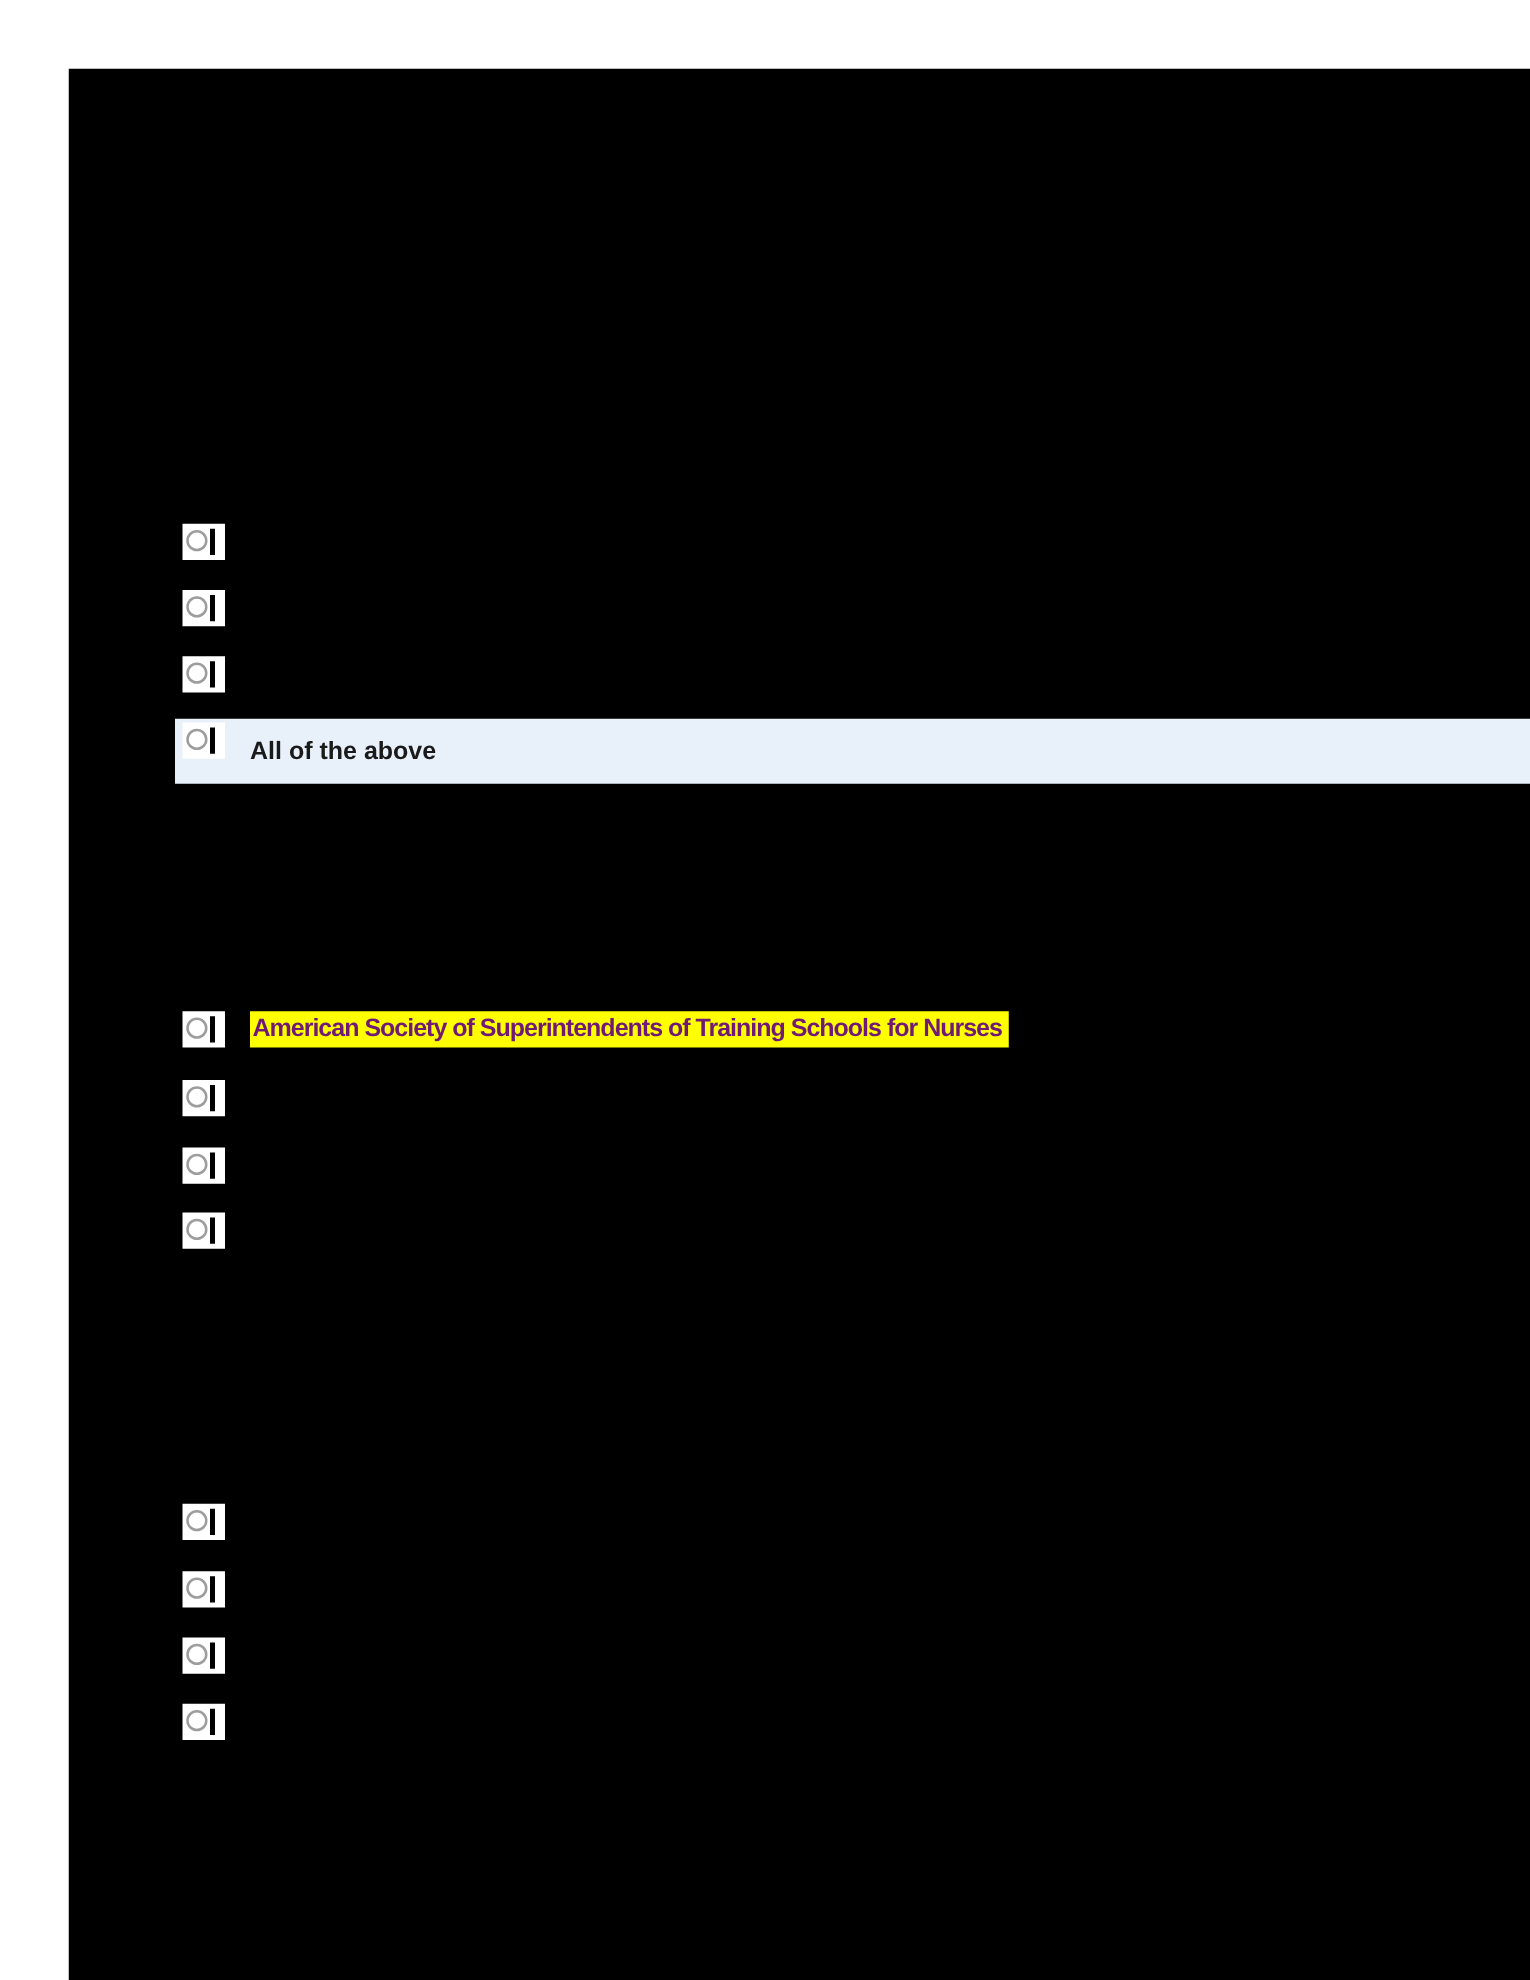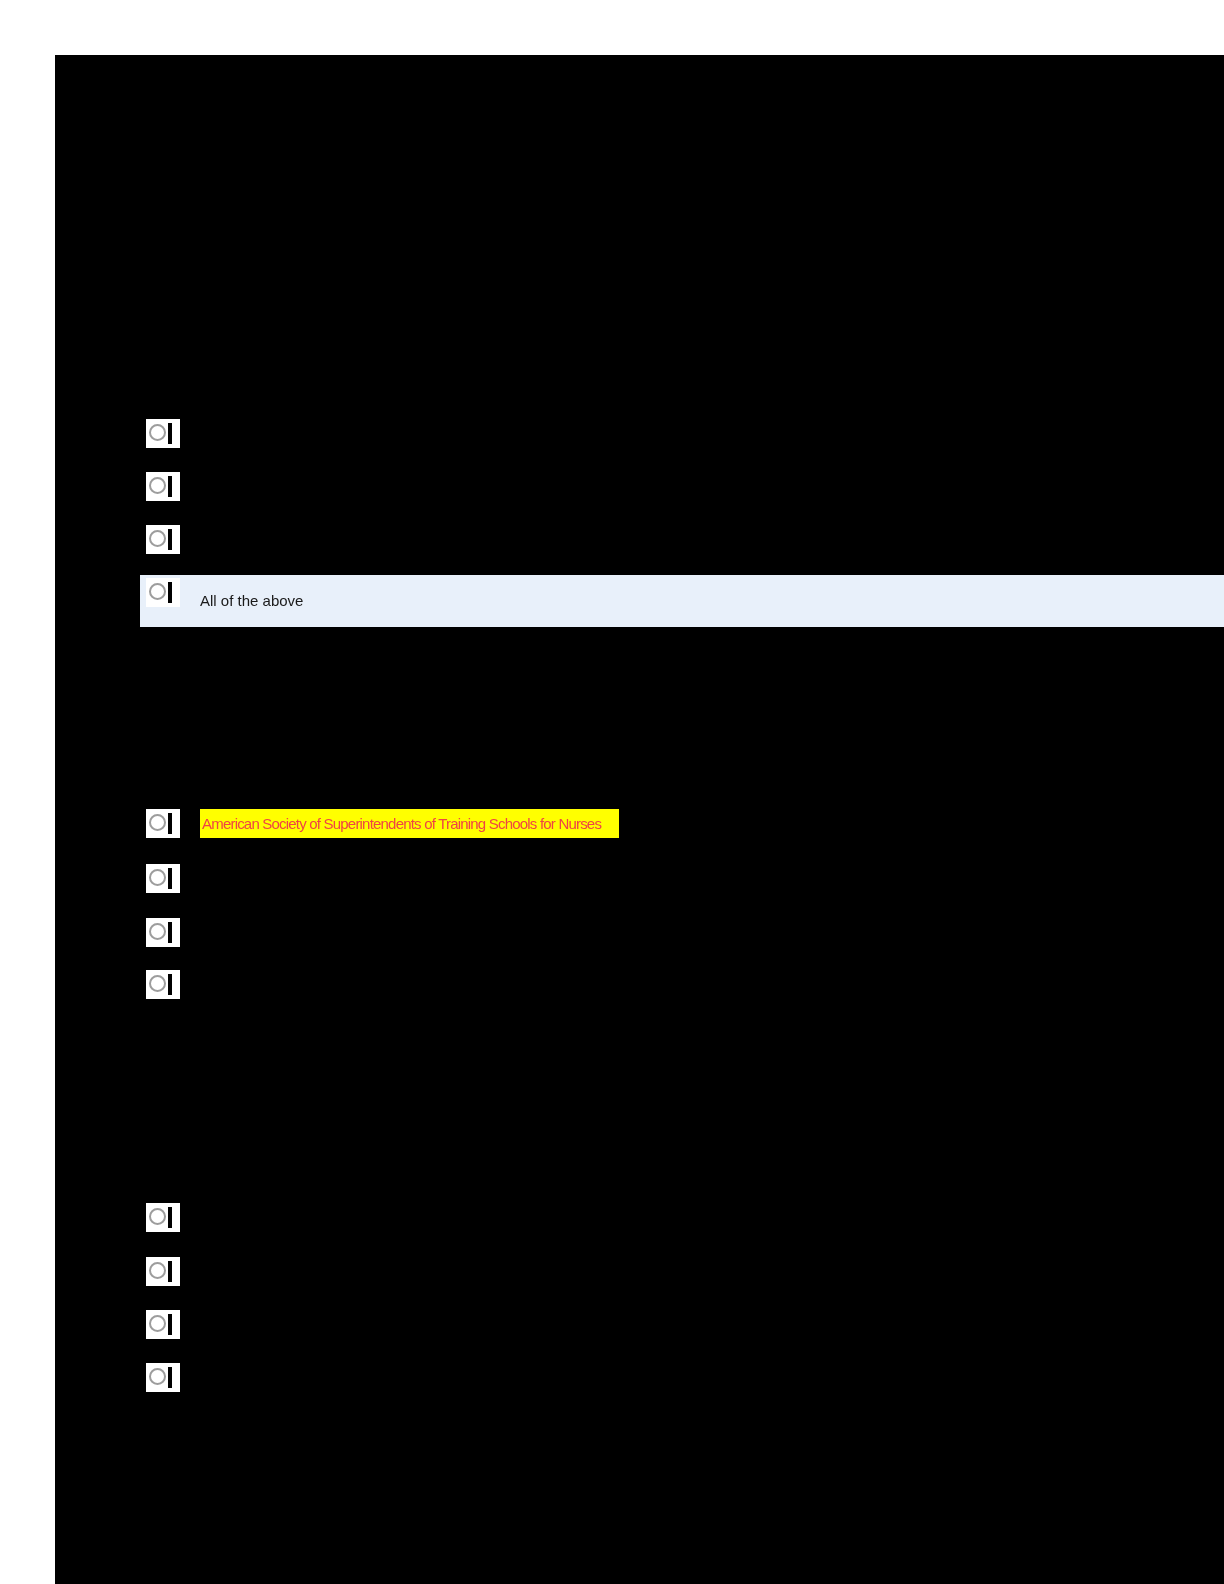--- a/index.html
+++ b/index.html
@@ -64,35 +64,36 @@
     left: 22px;
     top: 4px;
     width: 4px;
     height: 21px;
     background: #000000;
   }
   .answer-text {
     position: absolute;
     left: 60px;
     top: 3px;
-    font-size: 15px;
+    font-size: 20px;
     line-height: 29px;
     color: #000000;
     white-space: nowrap;
+    font-weight: bold;
   }
   .option-row.selected-blue .answer-text {
     top: 12px;
     color: #1a1a1a;
     line-height: 28px;
   }
   .answer-text.yellow-highlight {
     background: #ffff00;
-    color: #ef4444;
+    color: #701a75;
     height: 29px;
-    padding: 0 18px 0 2px;
+    padding: 0 5px 0 2px;
     letter-spacing: -0.8px;
   }
   
   .answer-text.invisible-label {
     color: #000000;
   }
 </style>
 </head>
 <body>
 

